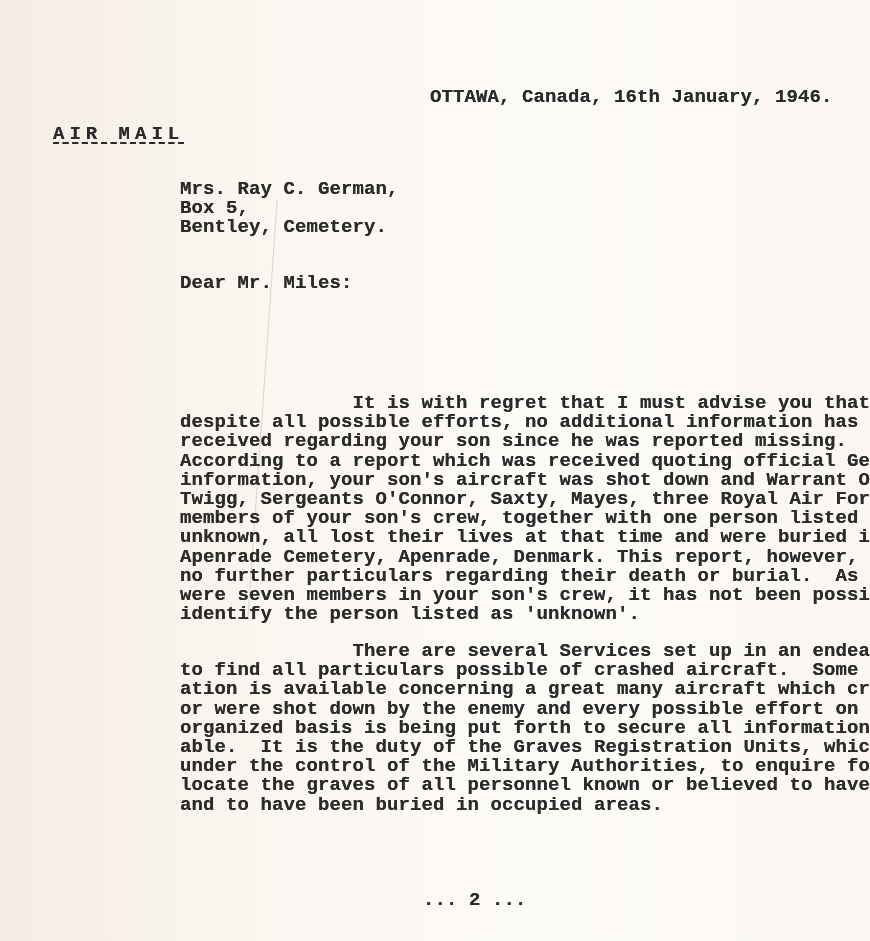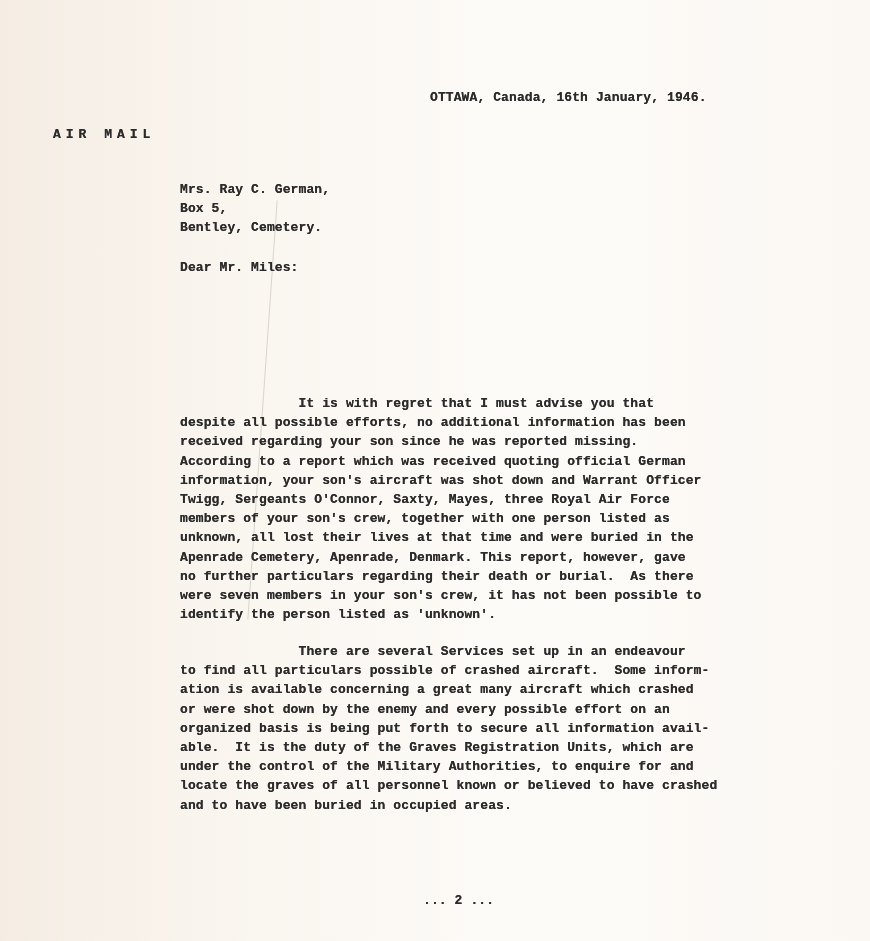--- a/index.html
+++ b/index.html
@@ -6,32 +6,32 @@
   body {
     width:870px; height:941px; overflow:hidden;
     background: linear-gradient(90deg, #f5ede4 0%, #faf6f0 30%, #fdfbf8 60%, #fbf8f3 100%);
     font-family: "Liberation Mono", "DejaVu Sans Mono", monospace;
     color:#2a2a2a;
     position:relative;
   }
   .page { position:absolute; inset:0; }
   .typed {
     position:absolute;
-    font-size:13px;
+    font-size:19px;
     line-height:19.2px;
     font-weight:bold;
     letter-spacing:0.1px;
     white-space:pre;
     color:#2b2b2b;
     text-shadow: 0 0 0.4px #444;
   }
   .dateline { left:430px; top:88px; }
-  .airmail { left:53px; top:125px; letter-spacing:5px; text-decoration-style: dashed; text-underline-offset:4px; }
+  .airmail { left:53px; top:125px; letter-spacing:5px; text-decoration: underline; text-decoration-style: dashed; text-underline-offset:4px; }
   .address { left:180px; top:180px; }
-  .salutation { left:180px; top:258px; }
+  .salutation { left:180px; top:274px; }
   .para { left:180px; }
   .p1 { top:297px; }
   .p2 { top:394px; }
   .p3 { top:642px; }
   .pagenum { left:423px; top:891px; }
   .crease {
     position:absolute; width:1px; background:rgba(160,150,140,0.35);
   }
 </style>
 </head>

